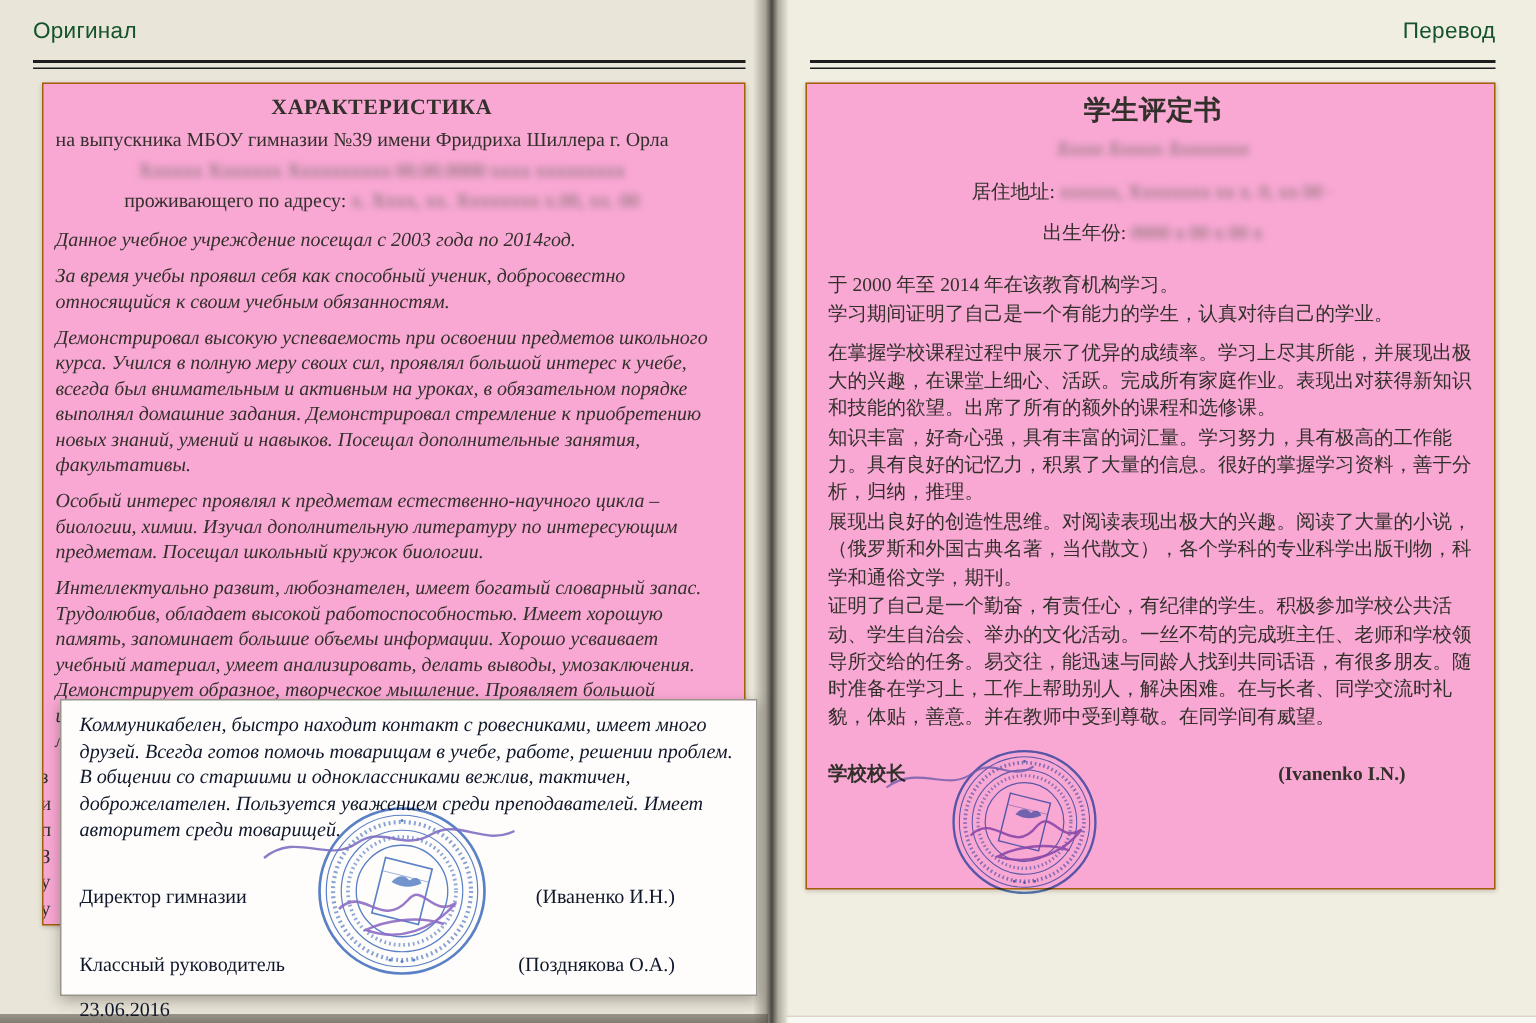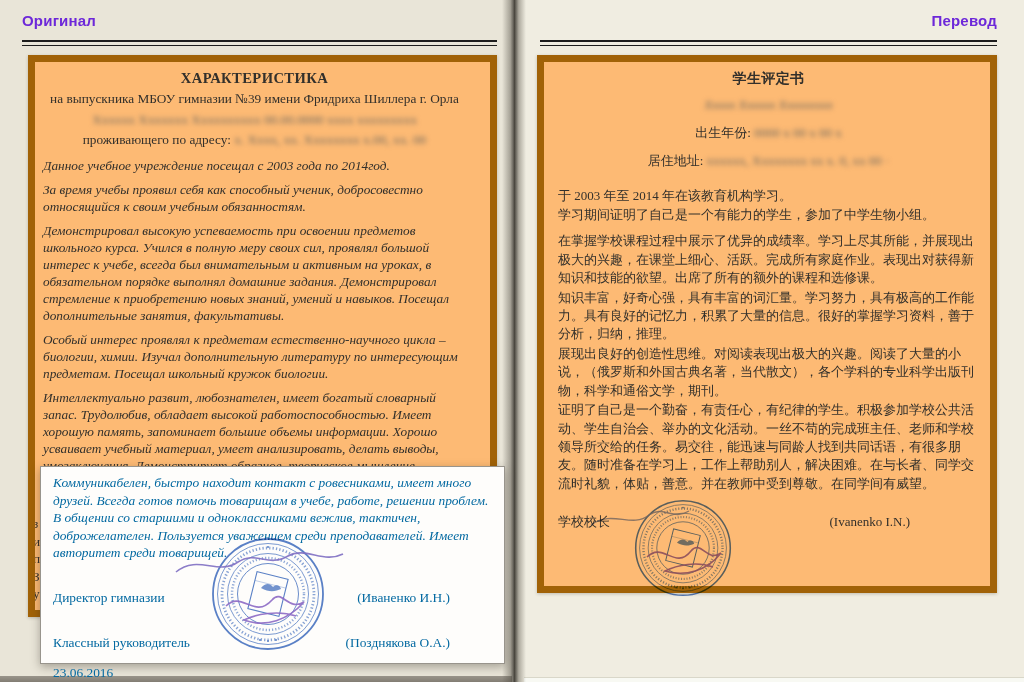--- a/index.html
+++ b/index.html
@@ -12,60 +12,60 @@
   .panel{position:absolute;top:0;height:682px;}
   .panel-left{left:0;width:512px;background:#e9e5d8;}
   .panel-right{left:512px;width:512px;background:#f0ede1;}
   .divider{
     position:absolute;left:502px;top:0;width:24px;height:682px;z-index:5;
     background:linear-gradient(90deg, rgba(110,105,92,0) 0%, rgba(82,78,68,.45) 35%, #4a473f 52%, rgba(120,116,104,.55) 70%, rgba(240,236,224,0) 100%);
   }
   .corner-label{
     position:absolute;top:12px;
     font-family:"Liberation Sans","DejaVu Sans",sans-serif;
-    font-weight:bold;font-size:15px;color:#6d28d9;letter-spacing:.2px;z-index:2;
+    font-weight:normal;font-size:15px;color:#14532d;letter-spacing:.2px;z-index:2;
   }
   .label-left{left:22px;}
   .label-right{right:27px;text-align:center;}
   .dbl-line{position:absolute;top:40px;height:3px;border-top:2px solid #1d1d1d;border-bottom:1px solid #1d1d1d;z-index:2;}
   .dbl-left{left:22px;width:475px;}
   .dbl-right{left:540px;width:457px;}
 
   .paper{
-    position:absolute;background:#fdba74;border:7px solid #a16207;
+    position:absolute;background:#f9a8d4;border:1px solid #a16207;
     box-sizing:border-box;color:#33302b;z-index:1;
     box-shadow:0 1px 3px rgba(60,50,30,.25);
   }
   .paper-orig{left:28px;top:55px;width:469px;height:562px;padding:6px 24px 0 8px;font-size:13.3px;line-height:17px;overflow:hidden;}
   .paper-trans{left:537px;top:55px;width:460px;height:538px;padding:6px 11px 0 14px;font-size:13px;line-height:18.4px;overflow:hidden;}
 
   .doc-title{font-weight:bold;text-align:center;font-size:14.6px;letter-spacing:.4px;margin:2px 0 3px;}
-  .doc-sub{text-align:center;margin:0 0 4px;}
+  .doc-sub{margin:0 0 4px;}
   .centerline{text-align:center;margin:3px 0;}
   .blurline{filter:blur(2.6px);color:#6e675f;}
   .blur-i{filter:blur(2.6px);color:#6e675f;font-style:italic;}
   .para{margin:0 0 7px;text-align:left;font-style:italic;}
   .para-cn{margin:0 0 1px;}
   .gap-top{margin-top:9px;}
   .covered{margin-left:-10px;line-height:17.5px;}
   .covered span{display:block;height:17.5px;}
 
   .callout{
     position:absolute;left:40px;top:466px;width:465px;height:198px;z-index:6;
     background:#fefdfb;border:1px solid #98948c;box-sizing:border-box;
     box-shadow:0 3px 9px rgba(40,35,25,.35);
-    padding:7px 14px 0 12px;font-size:13.4px;line-height:17.6px;color:#0369a1;
+    padding:7px 14px 0 12px;font-size:13.4px;line-height:17.6px;color:#0f172a;
   }
   .sig-row{display:flex;align-items:baseline;}
   .callout .sig-row{margin-top:27px;gap:23px;}
   .callout .sig-row .name{margin-left:auto;margin-right:40px;}
   .callout .date{margin-top:13px;}
   .paper-trans .sig-block{margin-top:20px;}
-  .paper-trans .sig-row{margin-top:0;}
-  .paper-trans .sig-row .name{margin-left:auto;margin-right:69px;}
+  .paper-trans .sig-row{margin-top:0;font-weight:bold;}
+  .paper-trans .sig-row .name{margin-left:auto;margin-right:48px;}
 
   .stampwrap{position:absolute;z-index:7;color:#3e6cc0;opacity:.86;mix-blend-mode:multiply;pointer-events:none;}
   .stamp-orig{left:138px;top:524px;}
   .stamp-trans{left:573px;top:483px;}
 
   .bottom-strip-left{position:absolute;left:0;top:676px;width:512px;height:6px;background:linear-gradient(180deg,#9a958b,#827d73);z-index:4;}
   .bottom-strip-right{position:absolute;left:524px;top:677px;width:500px;height:5px;background:#f8f9f3;border-top:1px solid #d9d7c9;z-index:4;}
 </style>
 </head>
 <body>
@@ -140,28 +140,28 @@
 </svg>
 
 <div class="divider"></div>
 
 <div class="panel panel-right">
   <div class="corner-label label-right">Перевод</div>
 </div>
 <div class="dbl-line dbl-right"></div>
 
 <div class="paper paper-trans">
-  <div class="doc-title" style="font-size:14px;margin-bottom:0">学生评定书</div>
+  <div class="doc-title" style="font-size:18px;margin-bottom:0">学生评定书</div>
   <div class="centerline blur-i" style="margin-top:8px">Xxxxx Xxxxxx Xxxxxxxxx</div>
+  <div class="centerline" style="margin-top:10px"><span>居住地址:</span>
+    <span class="blurline">xxxxxx, Xxxxxxxx xx x. 0, xx 00 ·</span></div>
   <div class="centerline" style="margin-top:9px"><span>出生年份:</span>
     <span class="blurline">0000 x 00 x 00 x</span></div>
-  <div class="centerline" style="margin-top:10px"><span>居住地址:</span>
-    <span class="blurline">xxxxxx, Xxxxxxxx xx x. 0, xx 00 ·</span></div>
-  <p class="para-cn" style="margin-top:16px">于 2003 年至 2014 年在该教育机构学习。</p>
-  <p class="para-cn">学习期间证明了自己是一个有能力的学生，参加了中学生物小组。</p>
+  <p class="para-cn" style="margin-top:16px">于 2000 年至 2014 年在该教育机构学习。</p>
+  <p class="para-cn">学习期间证明了自己是一个有能力的学生，认真对待自己的学业。</p>
   <p class="para-cn" style="margin-top:8px">在掌握学校课程过程中展示了优异的成绩率。学习上尽其所能，并展现出极大的兴趣，在课堂上细心、活跃。完成所有家庭作业。表现出对获得新知识和技能的欲望。出席了所有的额外的课程和选修课。</p>
   <p class="para-cn">知识丰富，好奇心强，具有丰富的词汇量。学习努力，具有极高的工作能力。具有良好的记忆力，积累了大量的信息。很好的掌握学习资料，善于分析，归纳，推理。</p>
   <p class="para-cn">展现出良好的创造性思维。对阅读表现出极大的兴趣。阅读了大量的小说，（俄罗斯和外国古典名著，当代散文），各个学科的专业科学出版刊物，科学和通俗文学，期刊。</p>
   <p class="para-cn">证明了自己是一个勤奋，有责任心，有纪律的学生。积极参加学校公共活动、学生自治会、举办的文化活动。一丝不苟的完成班主任、老师和学校领导所交给的任务。易交往，能迅速与同龄人找到共同话语，有很多朋友。随时准备在学习上，工作上帮助别人，解决困难。在与长者、同学交流时礼貌，体贴，善意。并在教师中受到尊敬。在同学间有威望。</p>
   <div class="sig-block">
     <div class="sig-row">
       <span>学校校长</span>
       <span class="name">(Ivanenko I.N.)</span>
     </div>
 

